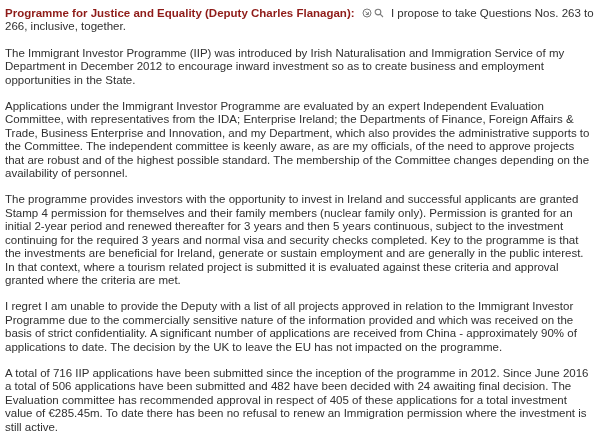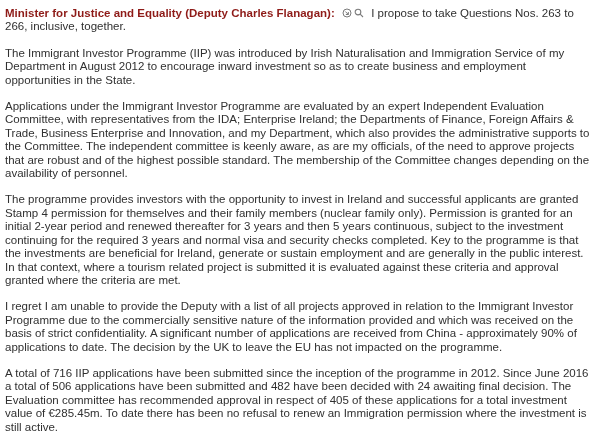--- a/index.html
+++ b/index.html
@@ -19,32 +19,32 @@
   .speaker{font-weight:bold;}
   .icon-group{white-space:nowrap;margin:0 3px 0 3px;}
   .icon{width:10px;height:10px;vertical-align:-1px;margin:0 1px;cursor:pointer;}
 </style>
 </head>
 <body>
 
 <div class="page" style="background: rgb(255, 255, 255); color: rgb(48, 48, 48);">
 
   <p class="para">
-    <span class="speaker" style="color: rgb(142, 27, 24);">Minister for Justice and Equality (Deputy Charles Flanagan):</span>
+    <span class="speaker" style="color: rgb(142, 27, 24);">Programme for Justice and Equality (Deputy Charles Flanagan):</span>
     <span class="icon-group"><svg class="icon" viewBox="0 0 12 12" fill="none" stroke="#7a7a7a" stroke-width="1.2">
         <circle cx="6" cy="6" r="4.8"></circle>
         <path d="M4 4.2 L7.6 7.8 M7.6 4.8 L7.6 7.8 L4.6 7.8"></path>
       </svg><svg class="icon" viewBox="0 0 12 12" fill="none" stroke="#7a7a7a" stroke-width="1.3">
         <circle cx="4.8" cy="4.8" r="3.4"></circle>
         <path d="M7.4 7.4 L10.8 10.8"></path>
       </svg></span>
     <span class="speech-text">I propose to take Questions Nos. 263 to 266, inclusive, together.</span>
   </p>
 
-  <p class="para">The Immigrant Investor Programme (IIP) was introduced by Irish Naturalisation and Immigration Service of my Department in August 2012 to encourage inward investment so as to create business and employment opportunities in the State.</p>
+  <p class="para">The Immigrant Investor Programme (IIP) was introduced by Irish Naturalisation and Immigration Service of my Department in December 2012 to encourage inward investment so as to create business and employment opportunities in the State.</p>
 
   <p class="para">Applications under the Immigrant Investor Programme are evaluated by an expert Independent Evaluation Committee, with representatives from the IDA; Enterprise Ireland; the Departments of Finance, Foreign Affairs &amp; Trade, Business Enterprise and Innovation, and my Department,  which also provides the administrative supports to the Committee. The independent committee is keenly aware, as are my officials, of the need to approve projects that are robust and of the highest possible standard. The membership of the Committee changes depending on the availability of personnel.</p>
 
   <p class="para">The programme provides investors with the opportunity to invest in Ireland and successful applicants are granted Stamp 4 permission for themselves and their family members (nuclear family only). Permission is granted  for an initial 2-year period and renewed thereafter for 3 years and then 5 years continuous, subject to the investment continuing for the required 3 years and normal visa and security checks completed. Key to the programme is that the investments are beneficial for Ireland, generate or sustain employment and are generally in the public interest. In that context, where a tourism related project is submitted it is evaluated against these criteria and approval granted where the criteria are met.</p>
 
   <p class="para">I regret I am unable to provide the Deputy with a list of all projects approved in relation to the Immigrant Investor Programme due to the commercially sensitive nature of the information provided and which was received on the basis of strict confidentiality. A significant number of applications are received from China - approximately 90% of applications to date. The decision by the UK to leave the EU has not impacted on the programme.</p>
 
   <p class="para">A total of 716 IIP applications have been submitted since the inception of the programme in 2012. Since June 2016 a total of 506 applications have been submitted and 482 have been decided with 24 awaiting final decision. The Evaluation committee has recommended approval in respect of 405 of these applications for a total investment value of €285.45m. To date there has been no refusal to renew an Immigration permission where the investment is still active.</p>
 
 </div>

